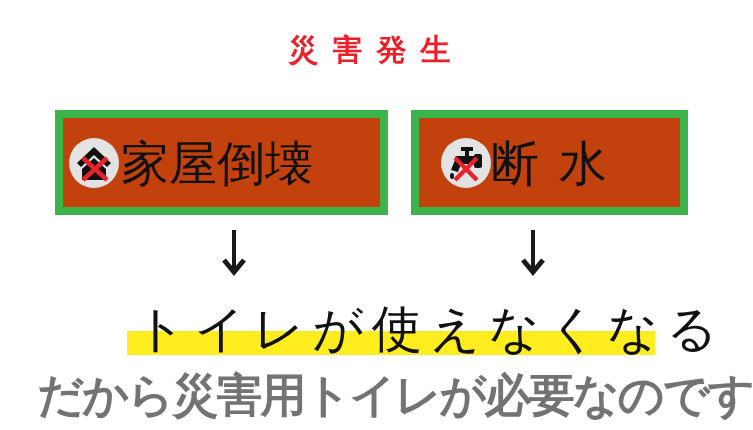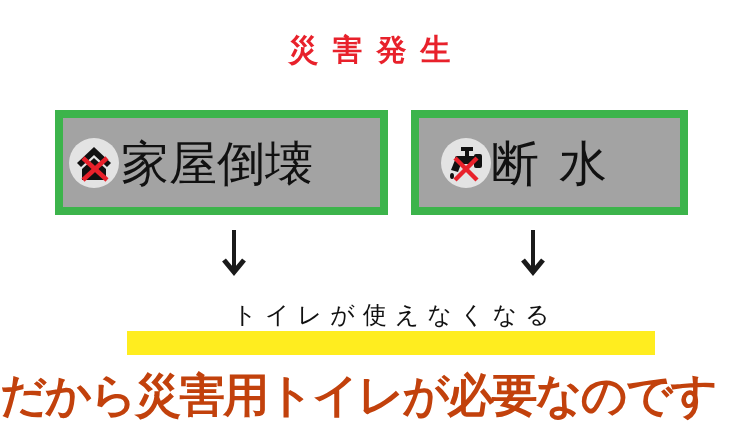--- a/index.html
+++ b/index.html
@@ -1,33 +1,33 @@
 <!DOCTYPE html>
 <html><head>
 <meta charset="utf-8">
 <style>
   html,body{margin:0;padding:0;background:#ffffff;}
   body{width:753px;height:430px;position:relative;overflow:hidden;font-family:"DejaVu Sans","Liberation Sans",sans-serif;}
   .title{position:absolute;left:0;width:753px;top:30px;text-align:center;color:#e8212b;font-weight:bold;font-size:30px;letter-spacing:14px;box-sizing:border-box;}
-  .box{position:absolute;top:110px;height:105px;border:8px solid #3cb44b;box-sizing:border-box;background:#a3a3a3;display:flex;align-items:center;}
+  .box{position:absolute;top:110px;height:105px;border:8px solid #3cb44b;box-sizing:border-box;background:#c2410c;display:flex;align-items:center;}
   .box1{left:55px;width:333px;}
   .box2{left:411px;width:277px;}
   .icon{width:50px;height:50px;border-radius:50%;background:#e3e3e3;position:relative;flex:0 0 auto;}
   .box1 .icon{margin-left:6px;}
   .box2 .icon{margin-left:22px;}
   .icon svg{position:absolute;left:0;top:0;}
   .box-label{color:#111;font-size:48px;line-height:1;white-space:nowrap;}
   .box1 .box-label{margin-left:2px;letter-spacing:0px;}
   .box2 .box-label{letter-spacing:20px;}
   .arrow{position:absolute;top:228px;width:30px;height:50px;}
   .arrow1{left:219px;}
   .arrow2{left:518px;}
   .highlight{position:absolute;left:127px;top:331px;width:528px;height:24px;background:#ffed1f;}
-  .sub{position:absolute;left:127px;top:302px;width:528px;text-align:center;font-size:24px;color:#111;letter-spacing:8px;padding-left:8px;box-sizing:border-box;line-height:1.1;white-space:nowrap;}
-  .conclusion{position:absolute;left:0;width:753px;top:372px;text-align:left;color:#c2410c;font-family:"DejaVu Serif","Liberation Serif",serif;font-weight:bold;font-size:46px;line-height:1;white-space:nowrap;letter-spacing:-2px;}
+  .sub{position:absolute;left:127px;top:302px;width:528px;text-align:center;font-size:50px;color:#111;letter-spacing:8px;padding-left:8px;box-sizing:border-box;line-height:1.1;white-space:nowrap;}
+  .conclusion{position:absolute;left:0;width:753px;top:372px;text-align:right;color:#737373;font-family:"DejaVu Serif","Liberation Serif",serif;font-weight:bold;font-size:46px;line-height:1;white-space:nowrap;letter-spacing:-2px;}
 </style>
 </head>
 <body>
 
 <div class="title">災害発生</div>
 
 <div class="box box1">
   <div class="icon">
     <svg width="50" height="50" viewBox="0 0 50 50">
       <polygon points="25,9 8,25 12,29 25,17 38,29 42,25" fill="#111"></polygon>

